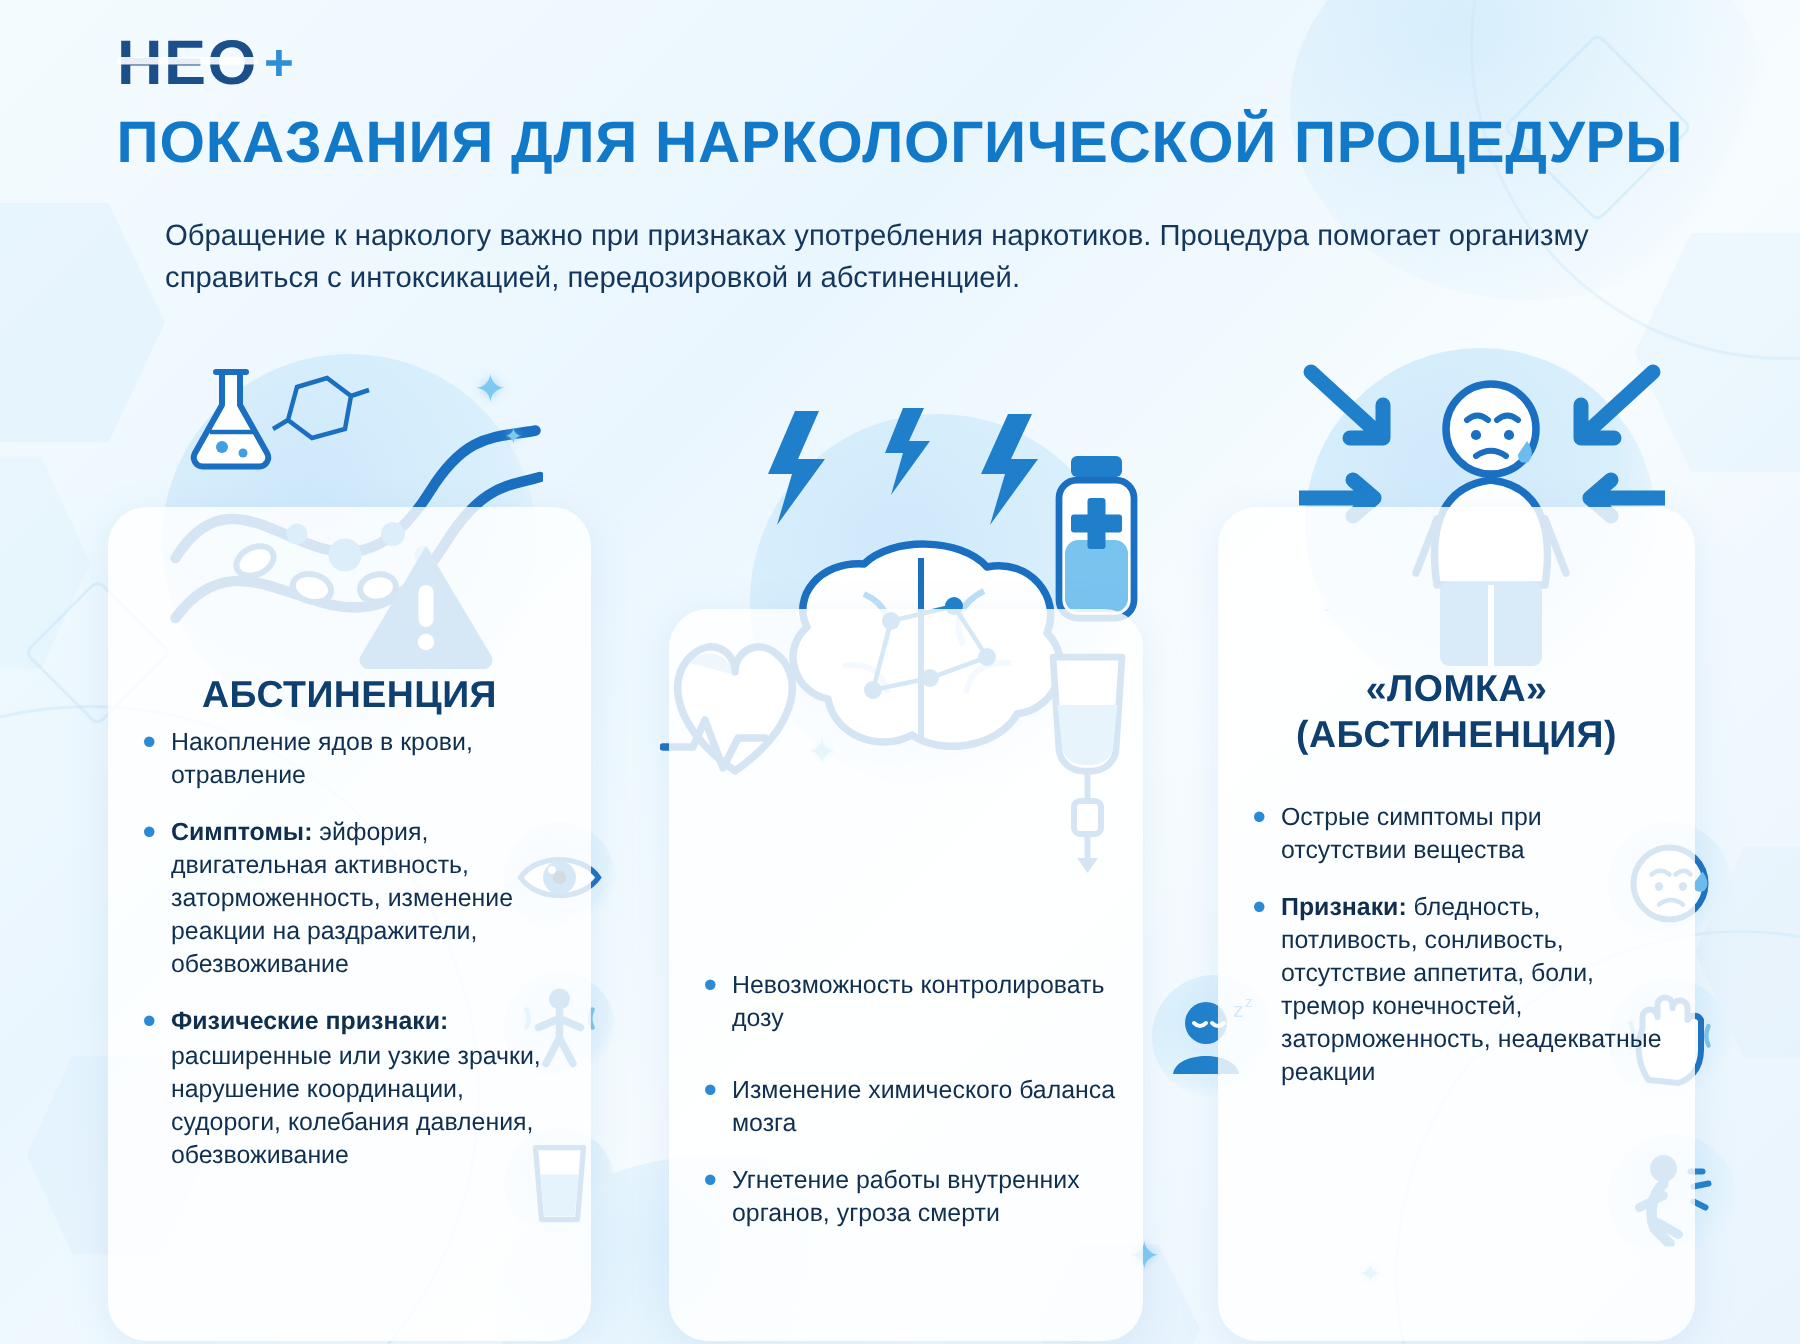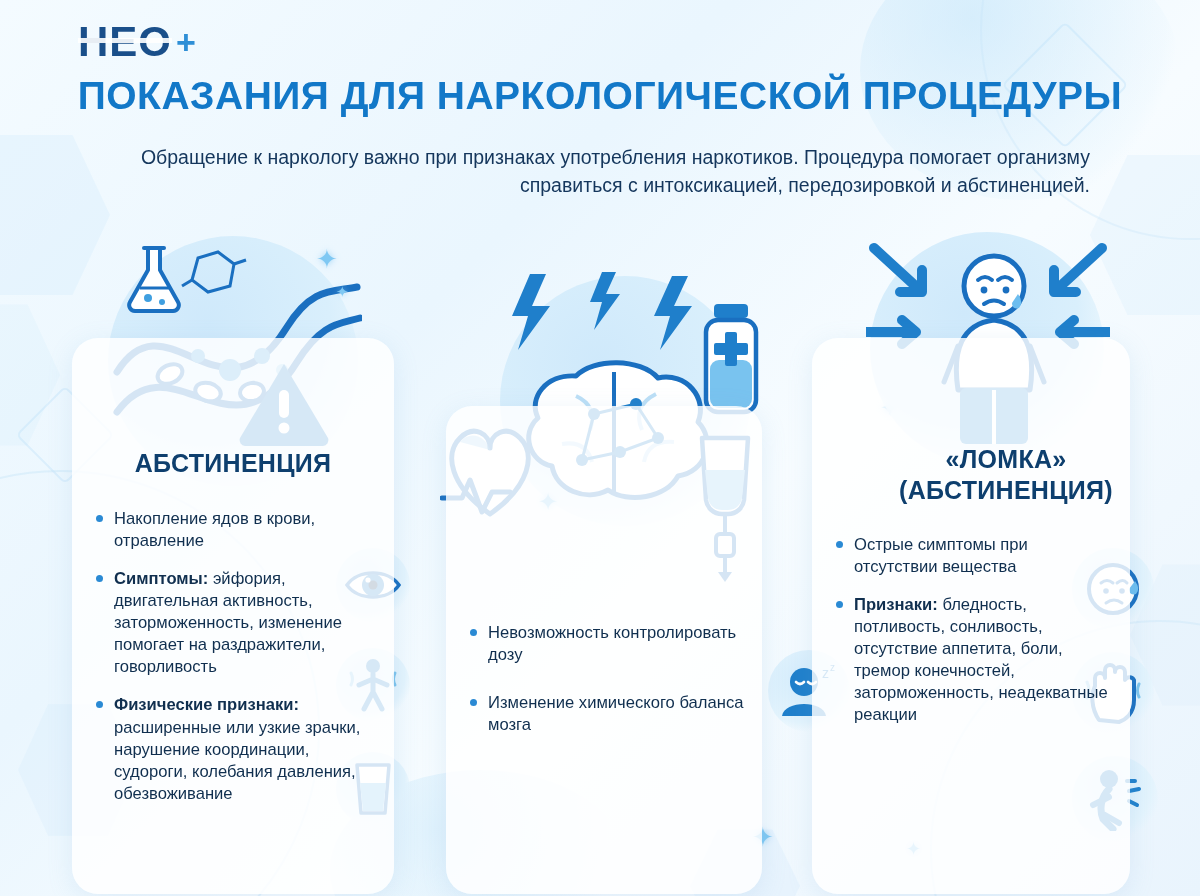--- a/index.html
+++ b/index.html
@@ -56,21 +56,21 @@
 
   
   .title {
     position: absolute; left: 0; top: 74px; width: 1200px;
     text-align: center;
     font-size: 39px; font-weight: bold; letter-spacing: .5px;
     color: #1278c8;
   }
   .subtitle {
     position: absolute; left: 110px; top: 144px; width: 980px;
-    text-align: right; font-size: 19.5px; line-height: 1.42;
+    text-align: left; font-size: 19.5px; line-height: 1.42;
     color: #14365c;
   }
 
   
   .card {
     position: absolute;
     background: rgba(255,255,255,0.82);
     border-radius: 26px;
     box-shadow: 0 6px 26px rgba(120,175,215,0.16);
   }
@@ -78,25 +78,25 @@
   #card-over    { left: 446px; top: 406px; width: 316px; height: 488px; }
   #card-abst    { left: 812px; top: 338px; width: 318px; height: 556px; }
 
   .card-title {
     position: absolute; width: 100%; text-align: center;
     font-size: 25px; font-weight: bold; color: #0e3f6e; letter-spacing: .3px;
     line-height: 1.22;
   }
   #title-intox { top: 110px; }
   #title-over  { top: 166px; }
-  #title-abst  { top: 106px; margin-left: 35px; }
+  #title-abst  { top: 106px; }
 
   .bullets { position: absolute; left: 22px; right: 18px; }
-  #bul-intox { top: 170px; }
-  #bul-over  { top: 216px; }
+  #bul-intox { top: 146px; }
+  #bul-over  { top: 240px; }
   #bul-abst  { top: 196px; }
 
   .bullet {
     position: relative;
     padding-left: 20px;
     margin-bottom: 16px;
     font-size: 16.6px;
     line-height: 1.33;
     color: #102f4f;
   }
@@ -345,35 +345,38 @@
     </svg>
   </div>
 
   <div class="card" id="card-intox">
     <div class="card-title" id="title-intox">АБСТИНЕНЦИЯ</div>
     <div class="bullets" id="bul-intox">
       <div class="bullet">
         <span>Накопление ядов в крови, отравление</span>
       </div>
       <div class="bullet">
-        <b>Симптомы:</b><span> эйфория, двигательная активность, заторможенность, изменение помогает на раздражители, говорливость</span>
+        <b>Симптомы:</b><span> эйфория, двигательная активность, заторможенность, изменение реакции на раздражители, обезвоживание</span>
       </div>
       <div class="bullet">
         <b>Физические признаки:</b><span> расширенные или узкие зрачки, нарушение координации, судороги, колебания давления, обезвоживание</span>
       </div>
     </div>
   </div>
 
   <div class="card" id="card-over">
     <div class="bullets" id="bul-over">
       <div class="bullet" style="margin-bottom:26px;">
         <span>Невозможность контролировать дозу</span>
       </div>
       <div class="bullet" style="">
         <span>Изменение химического баланса мозга</span>
+      </div>
+      <div class="bullet">
+        <span>Угнетение работы внутренних органов, угроза смерти</span>
       </div>
     </div>
   </div>
 
   <div class="card" id="card-abst">
     <div class="card-title" id="title-abst">
       <div>«ЛОМКА»</div>
       <div>(АБСТИНЕНЦИЯ)</div>
     </div>
     <div class="bullets" id="bul-abst">

